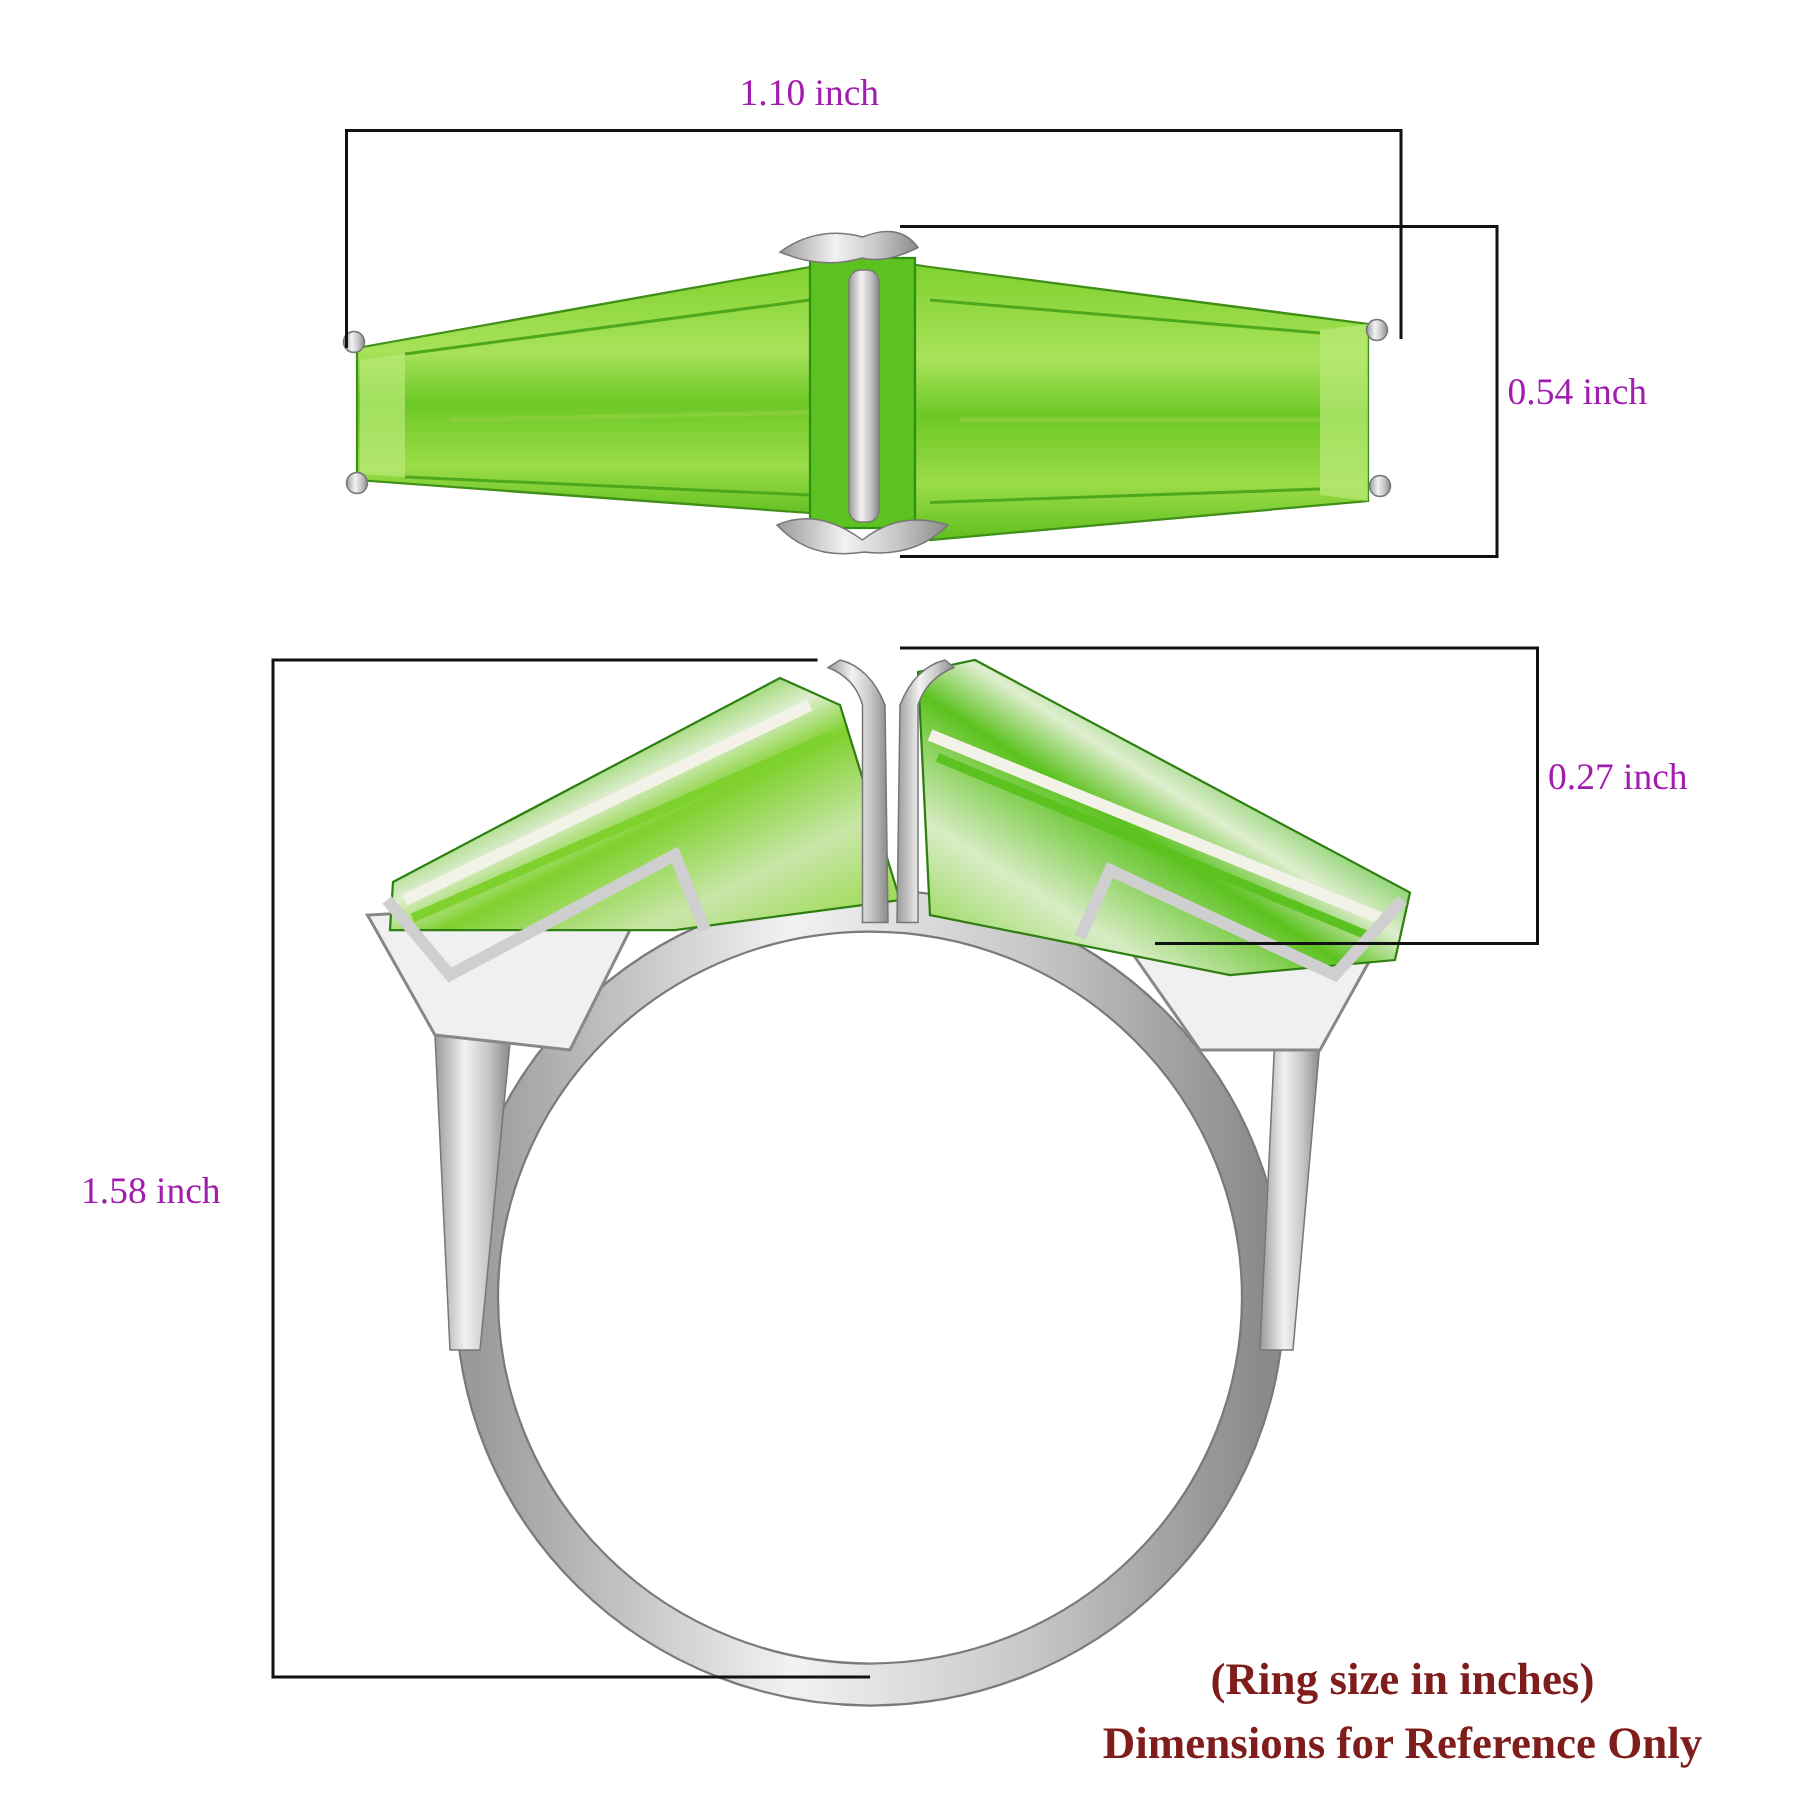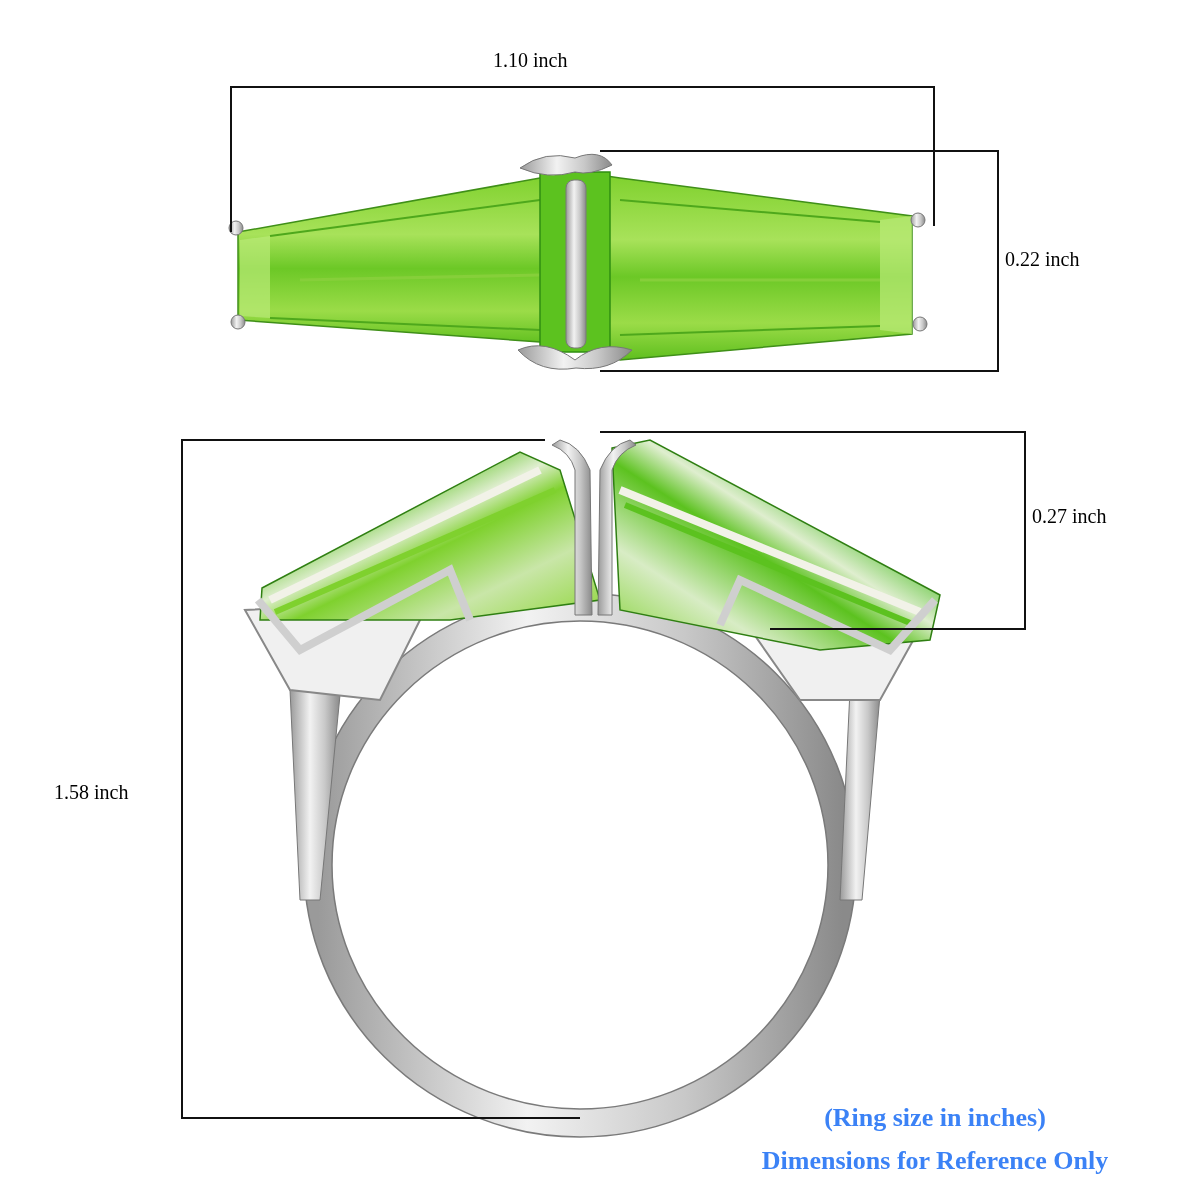--- a/index.html
+++ b/index.html
@@ -1,19 +1,19 @@
 <!DOCTYPE html>
 <html><head>
 <meta charset="utf-8">
 <style>
   html, body { margin:0; padding:0; background:#ffffff; }
   body { width:1200px; height:1200px; position:relative; overflow:hidden; font-family:"Liberation Serif", serif; color:#111; }
   .abs { position:absolute; }
-  .label { font-family:"Liberation Serif", serif; font-size:20px; color:#000000; white-space:nowrap; line-height:1; }
-  .caption { font-family:"Liberation Serif", serif; font-weight:bold; font-size:26px; color:#3b82f6; text-align:center; white-space:nowrap; line-height:1.2; }
+  .label { font-family:"Liberation Serif", serif; font-size:25px; color:#a21caf; white-space:nowrap; line-height:1; }
+  .caption { font-family:"Liberation Serif", serif; font-weight:bold; font-size:30px; color:#7f1d1d; text-align:center; white-space:nowrap; line-height:1.2; }
   svg { position:absolute; left:0; top:0; }
 </style>
 </head>
 <body>
 
 <svg width="1200" height="1200" viewBox="0 0 1200 1200">
   <defs>
     <linearGradient id="gemTop" x1="0" y1="0" x2="0" y2="1">
       <stop offset="0" stop-color="#7fd12e"></stop>
       <stop offset="0.35" stop-color="#a8e25a"></stop>
@@ -101,18 +101,18 @@
     <polyline points="935,600 890,650 740,580 720,625" fill="none" stroke="#cfcfcf" stroke-width="8"></polyline>
   </g>
 
   <g stroke="#111" stroke-width="2" fill="none">
     <polyline points="600,432 1025,432 1025,629 770,629"></polyline>
     <polyline points="545,440 182,440 182,1118 580,1118"></polyline>
   </g>
 </svg>
 
 <div class="abs label" style="left:493px; top:50px;">1.10 inch</div>
-<div class="abs label" style="left:1005px; top:249px;">0.22 inch</div>
+<div class="abs label" style="left:1005px; top:249px;">0.54 inch</div>
 <div class="abs label" style="left:1032px; top:506px;">0.27 inch</div>
 <div class="abs label" style="left:54px; top:782px;">1.58 inch</div>
 
 <div class="abs caption" style="left:680px; width:510px; top:1102px;">(Ring size in inches)</div>
 <div class="abs caption" style="left:680px; width:510px; top:1145px;">Dimensions for Reference Only</div>
 
 </body></html>

